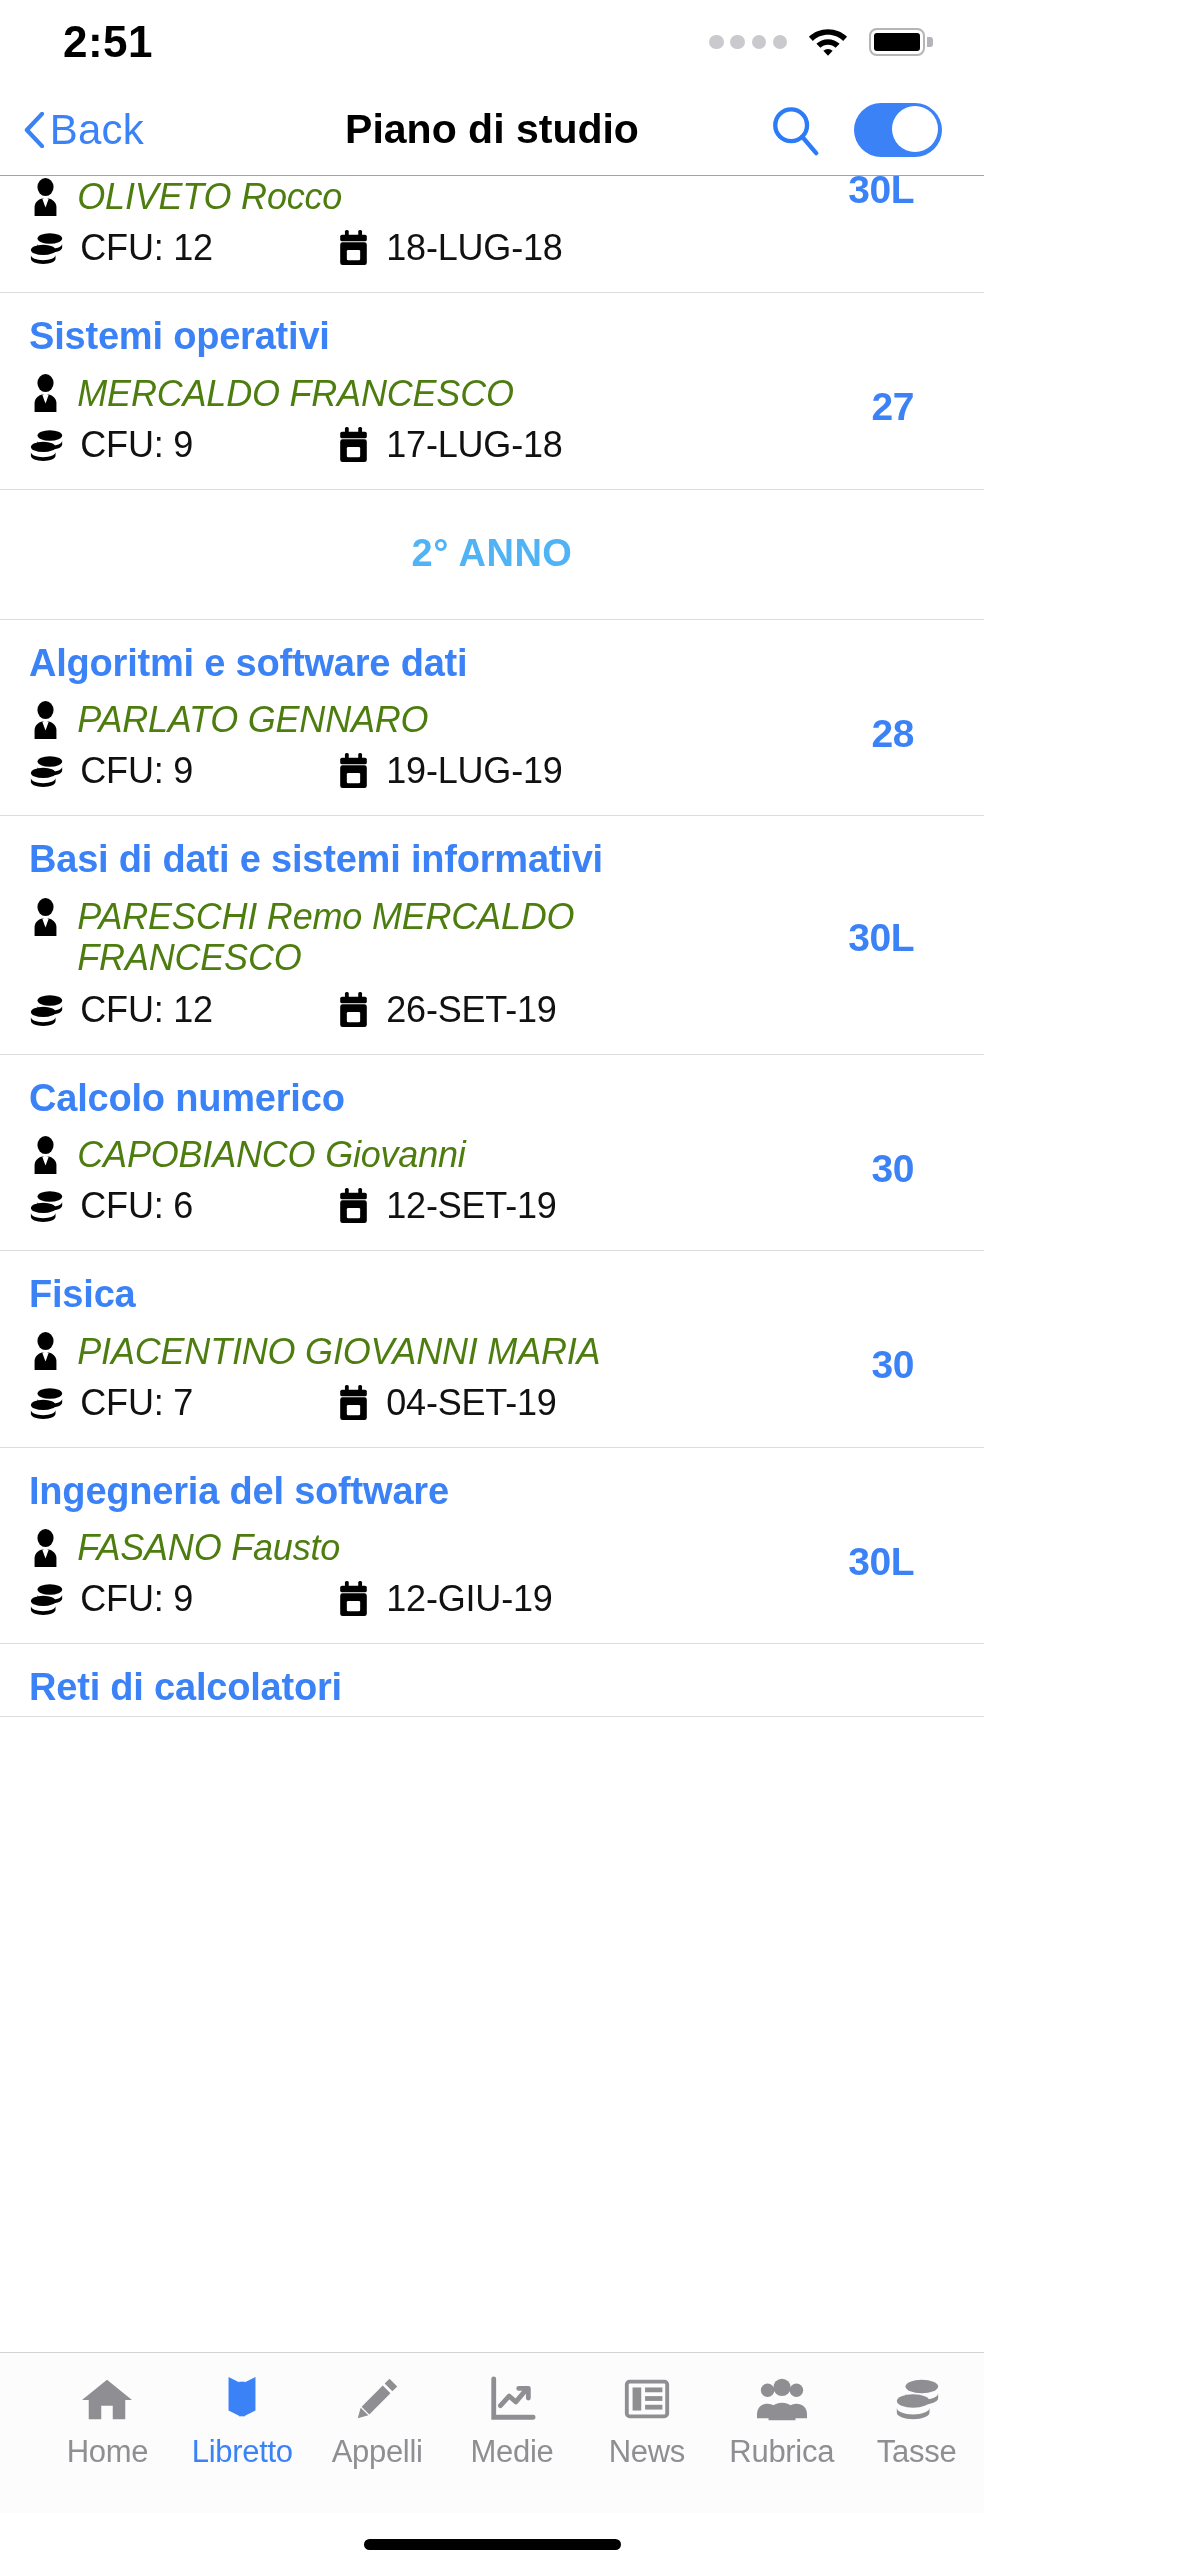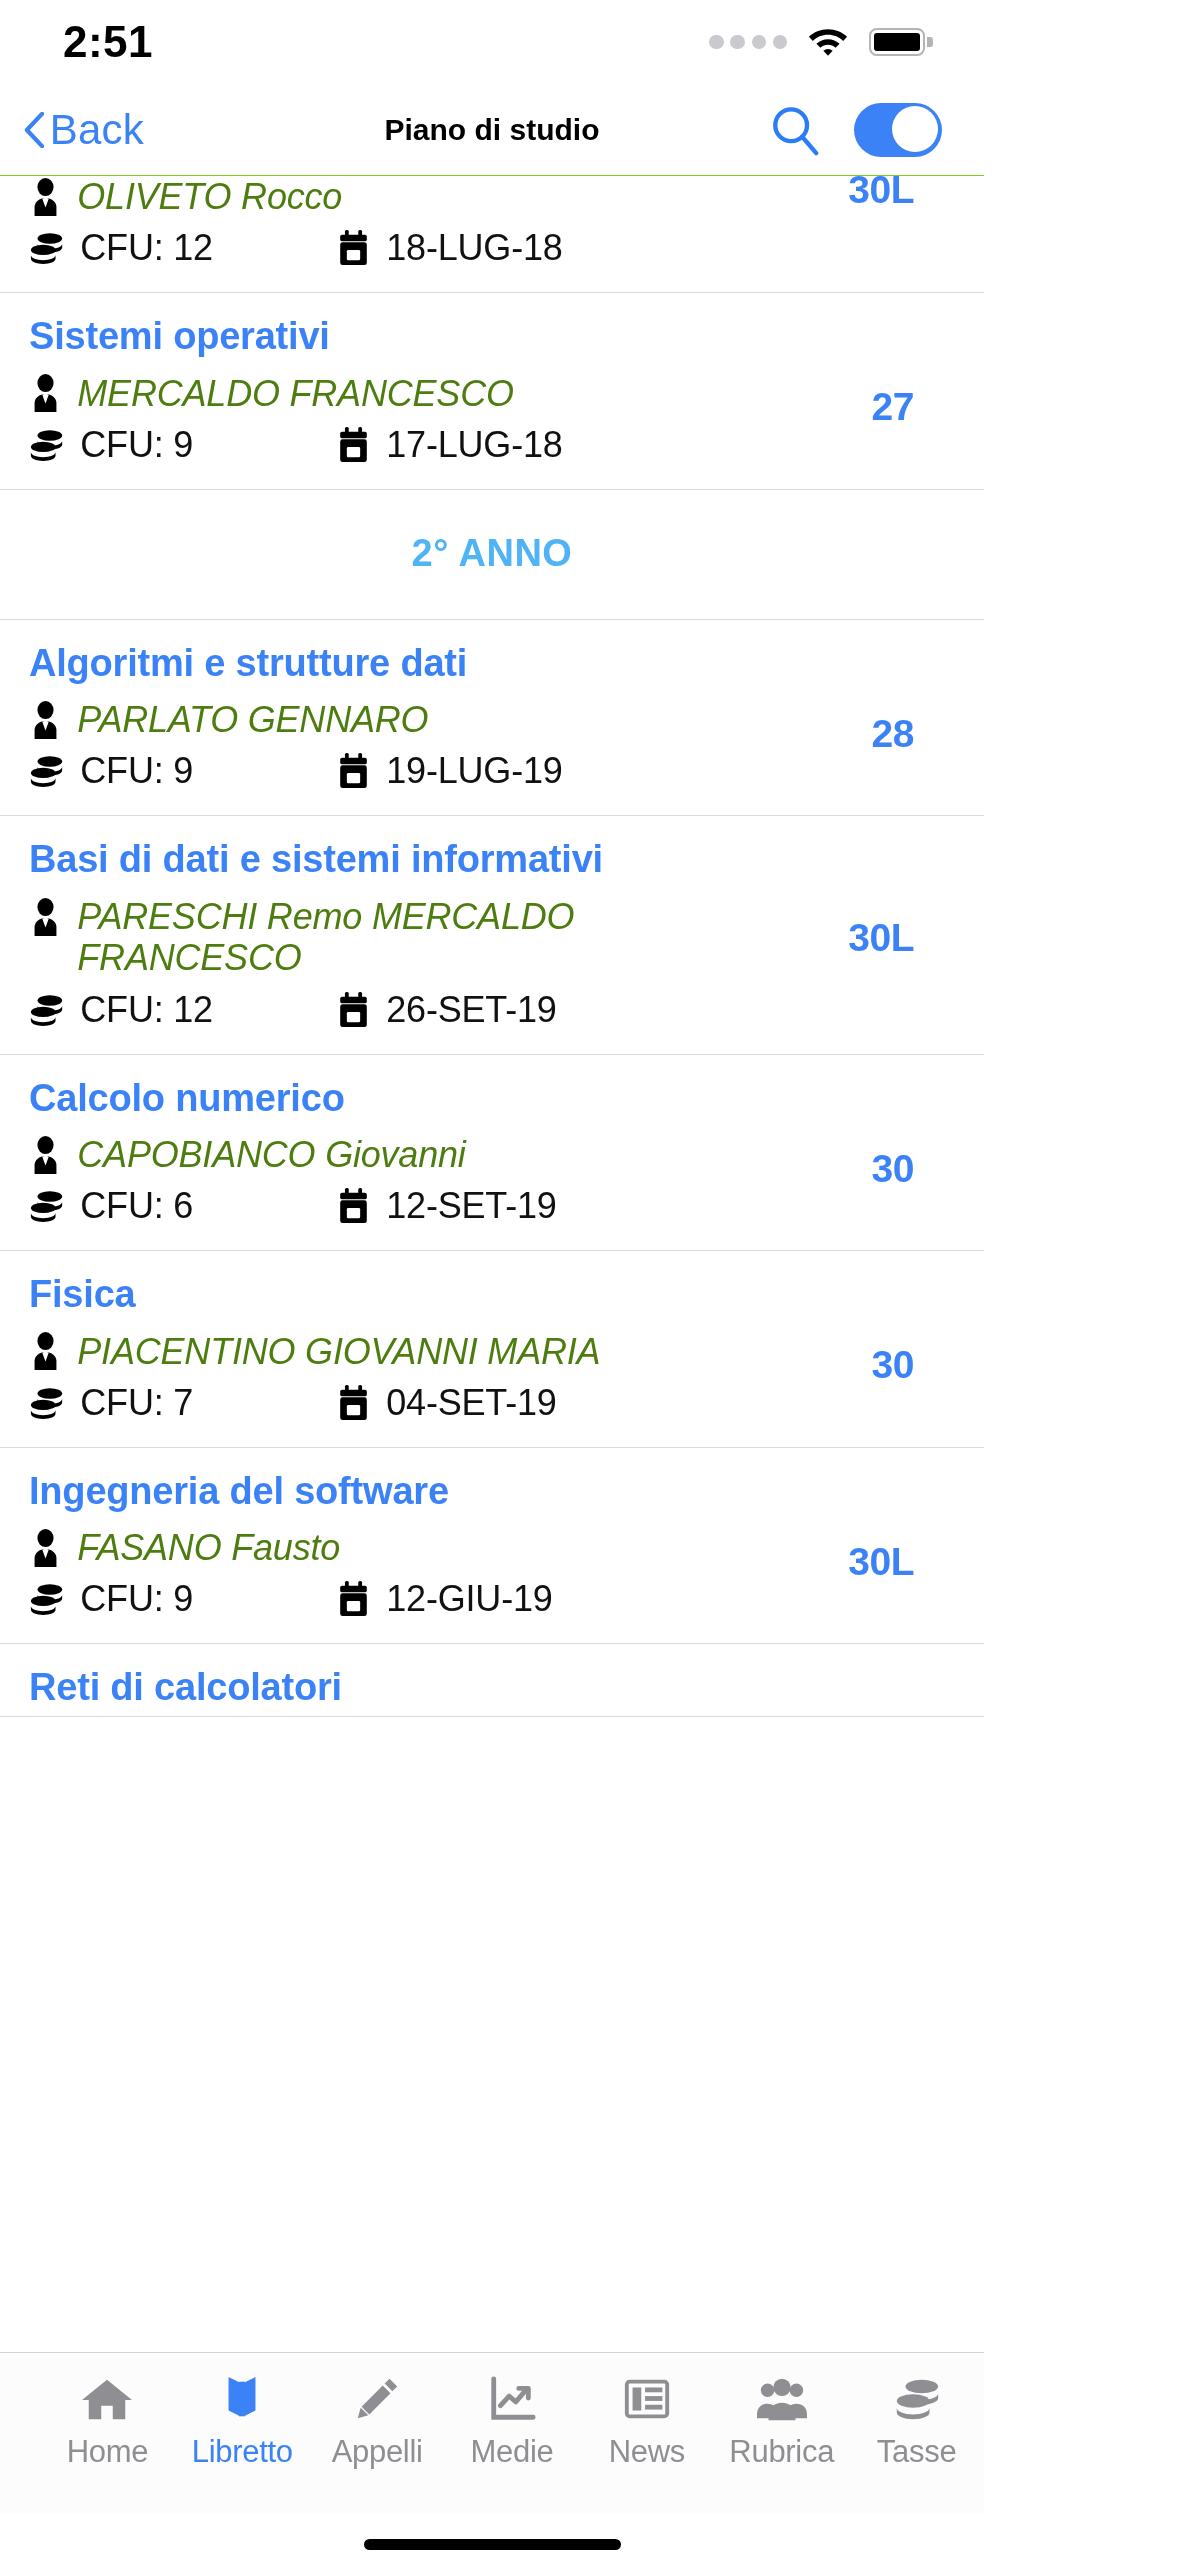--- a/index.html
+++ b/index.html
@@ -34,21 +34,21 @@
     display:flex; align-items:center;
     border-bottom:1px solid #84cc16;
     padding:0 42px 0 23px;
   }
   .nav-back { display:flex; align-items:center; gap:5.8px; cursor:pointer; }
   .nav-back .chev { width:21px; height:36px; position:relative; }
   .nav-back .chev svg { display:block; }
   .nav-back span { font-size:42px; color:#3b82f6; letter-spacing:0.2px; }
   .nav-title {
     position:absolute; left:0; right:0; text-align:center;
-    font-size:30px; font-weight:700; color:#000; pointer-events:none;
+    font-size:41px; font-weight:700; color:#000; pointer-events:none;
   }
   .nav-right { margin-left:auto; display:flex; align-items:center; gap:33px; z-index:2; }
   .search-icon { width:52px; height:52px; cursor:pointer; }
   .toggle {
     width:88px; height:54px; border-radius:27px; background:#3b82f6;
     position:relative; cursor:pointer; flex:0 0 auto;
   }
   .toggle .knob {
     position:absolute; top:3.8px; right:3.8px; width:46px; height:46px;
     border-radius:50%; background:#fff;
@@ -248,21 +248,21 @@
         </div>
       </div>
     </div>
 
     <div class="year-sep">
       <span>2° ANNO</span>
     </div>
 
     <div class="row">
       <div class="row-inner">
-        <div class="course-title">Algoritmi e strutture dati</div>
+        <div class="course-title">Algoritmi e software dati</div>
         <div class="grade" style="top:92px;">28</div>
         <div class="prof-line">
           <span class="ic ic-person">
             <svg viewBox="0 0 34 40" width="33" height="38">
               <ellipse cx="17" cy="9.5" rx="8.5" ry="9.5" fill="#000"></ellipse>
               <path d="M17 21c-6.5 0-11.5 4.2-11.5 9.6V40h23v-9.4C28.5 25.2 23.5 21 17 21z" fill="#000"></path>
               <path d="M13.6 21.8 17 31l3.4-9.2-3.4-1.2z" fill="#fff"></path>
             </svg>
           </span>
           <span class="txt">PARLATO GENNARO</span>

